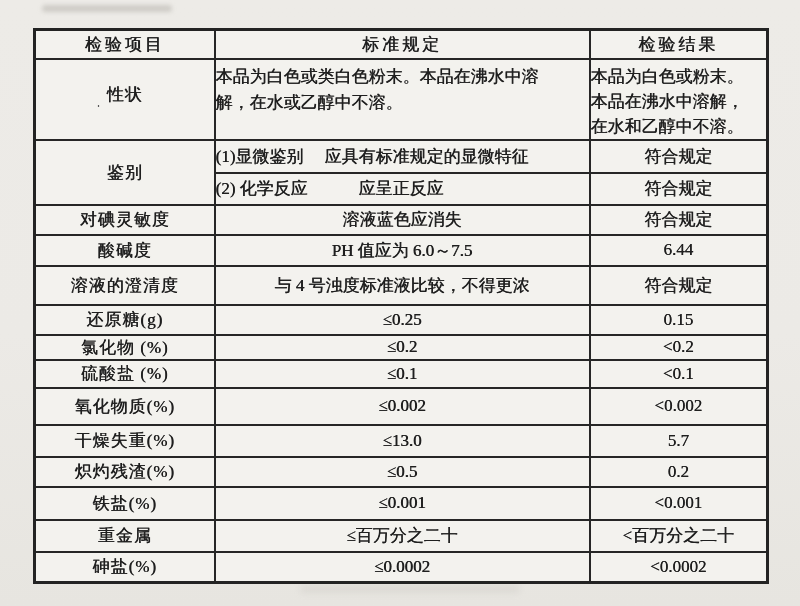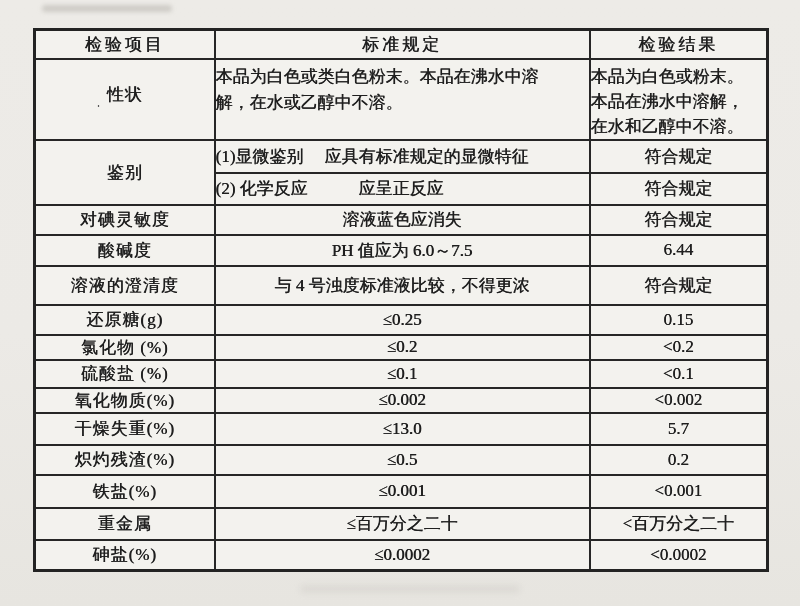--- a/index.html
+++ b/index.html
@@ -39,21 +39,21 @@
   td.left{text-align:left;padding-left:0;}
   td.pre{white-space:pre-line;}
   td.top{vertical-align:top;padding-top:4px;}
   .std-desc{line-height:26px;padding-left:8px;}
   .res-desc{line-height:25px;padding-left:6px;padding-right:2px;}
   .tick{display:block;font-size:12px;line-height:8px;height:10px;transform:translateX(-26px);color:#3a3a3a;}
 
   tr.r0{height:29px;}  tr.r1{height:78px;}  tr.r2{height:33px;}
   tr.r3{height:32px;}  tr.r4{height:30px;border-radius:7px;}  tr.r5{height:31px;}
   tr.r6{height:39px;}  tr.r7{height:30px;margin-top:17px;}  tr.r8{height:20px;}
-  tr.r9{height:28px;margin-top:43px;}  tr.r10{height:25px;} tr.r11{height:32px;}
+  tr.r9{height:28px;margin-top:43px;}  tr.r10{height:37px;} tr.r11{height:32px;}
   tr.r12{height:30px;} tr.r13{height:33px;} tr.r14{height:32px;}
   tr.r15{height:31px;}
 </style>
 </head>
 <body>
 
 <div class="sheet">
   <div class="smudge s1"></div>
   <div class="smudge s2"></div>
   <div class="smudge s3"></div>

